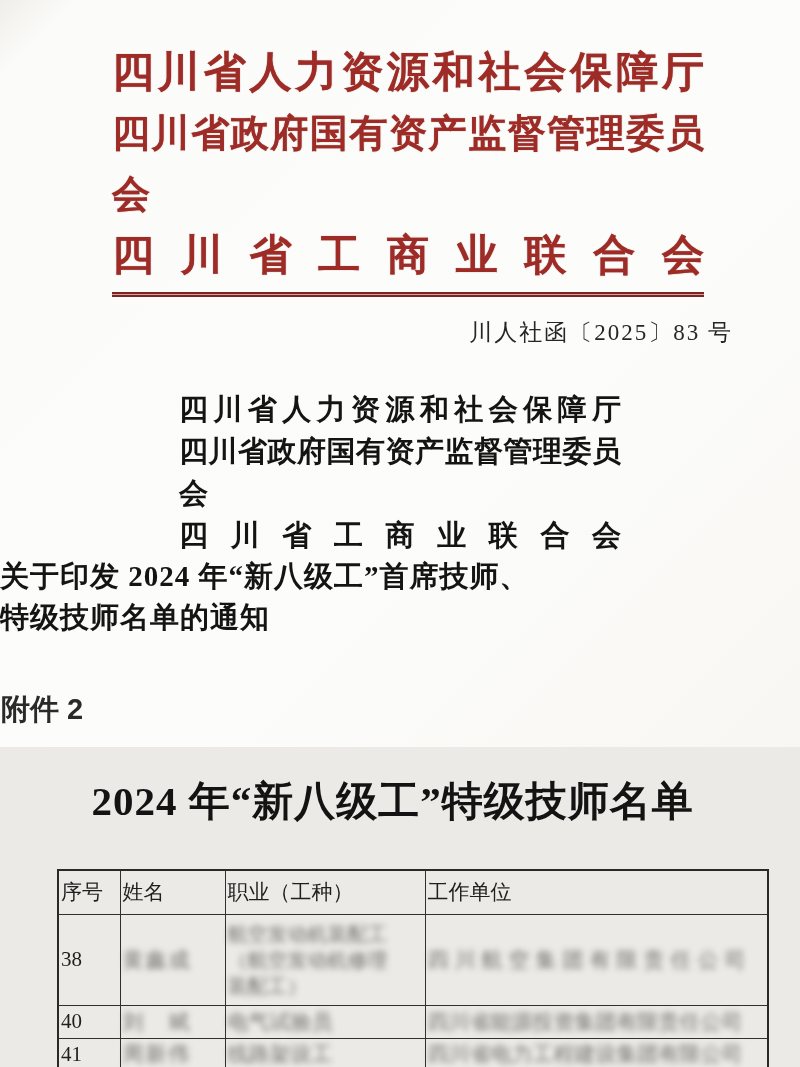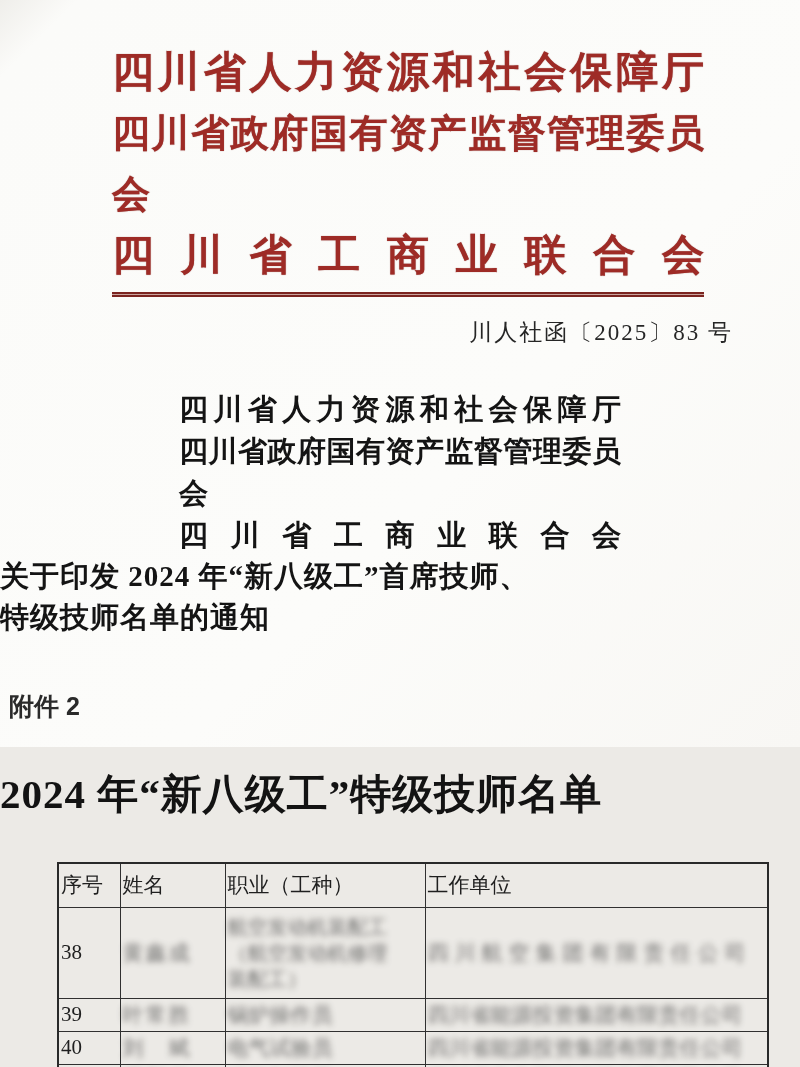--- a/index.html
+++ b/index.html
@@ -62,31 +62,31 @@
   }
   .subject-line {
     text-align: left;
     font-size: 29px;
     line-height: 41px;
     letter-spacing: 1px;
   }
 
   
   .attachment {
-    margin: 52px 0 0 9px;
+    margin: 52px 0 0 1px;
     font-family: "Liberation Sans", "DejaVu Sans", sans-serif;
     font-weight: 700;
-    font-size: 25px;
+    font-size: 29px;
     color: #2a2a2a;
   }
 
   
   .list-title {
     margin: 44px 15px 0 0;
-    text-align: left;
+    text-align: center;
     font-size: 41px;
     font-weight: 700;
     letter-spacing: 1px;
     color: #131313;
   }
 
   
   table.roster {
     margin: 40px 0 0 57px;
     width: 710px;
@@ -160,26 +160,20 @@
     <tbody>
       <tr class="r-38">
         <td class="c-no">38</td>
         <td class="c-name redacted">黄鑫成</td>
         <td class="c-occ multiline redacted">航空发动机装配工
 （航空发动机修理
 装配工）</td>
         <td class="c-unit spaced redacted">四川航空集团有限责任公司</td>
       </tr>
       <tr class="r-mid">
-        <td class="c-no">39</td>
-        <td class="c-name redacted">叶常胜</td>
-        <td class="c-occ redacted">锅炉操作员</td>
-        <td class="c-unit redacted">四川省能源投资集团有限责任公司</td>
-      </tr>
-      <tr class="r-mid">
         <td class="c-no">40</td>
         <td class="c-name redacted">刘　斌</td>
         <td class="c-occ redacted">电气试验员</td>
         <td class="c-unit redacted">四川省能源投资集团有限责任公司</td>
       </tr>
       <tr class="r-mid">
         <td class="c-no">41</td>
         <td class="c-name redacted">周新伟</td>
         <td class="c-occ redacted">线路架设工</td>
         <td class="c-unit redacted">四川省电力工程建设集团有限公司</td>

